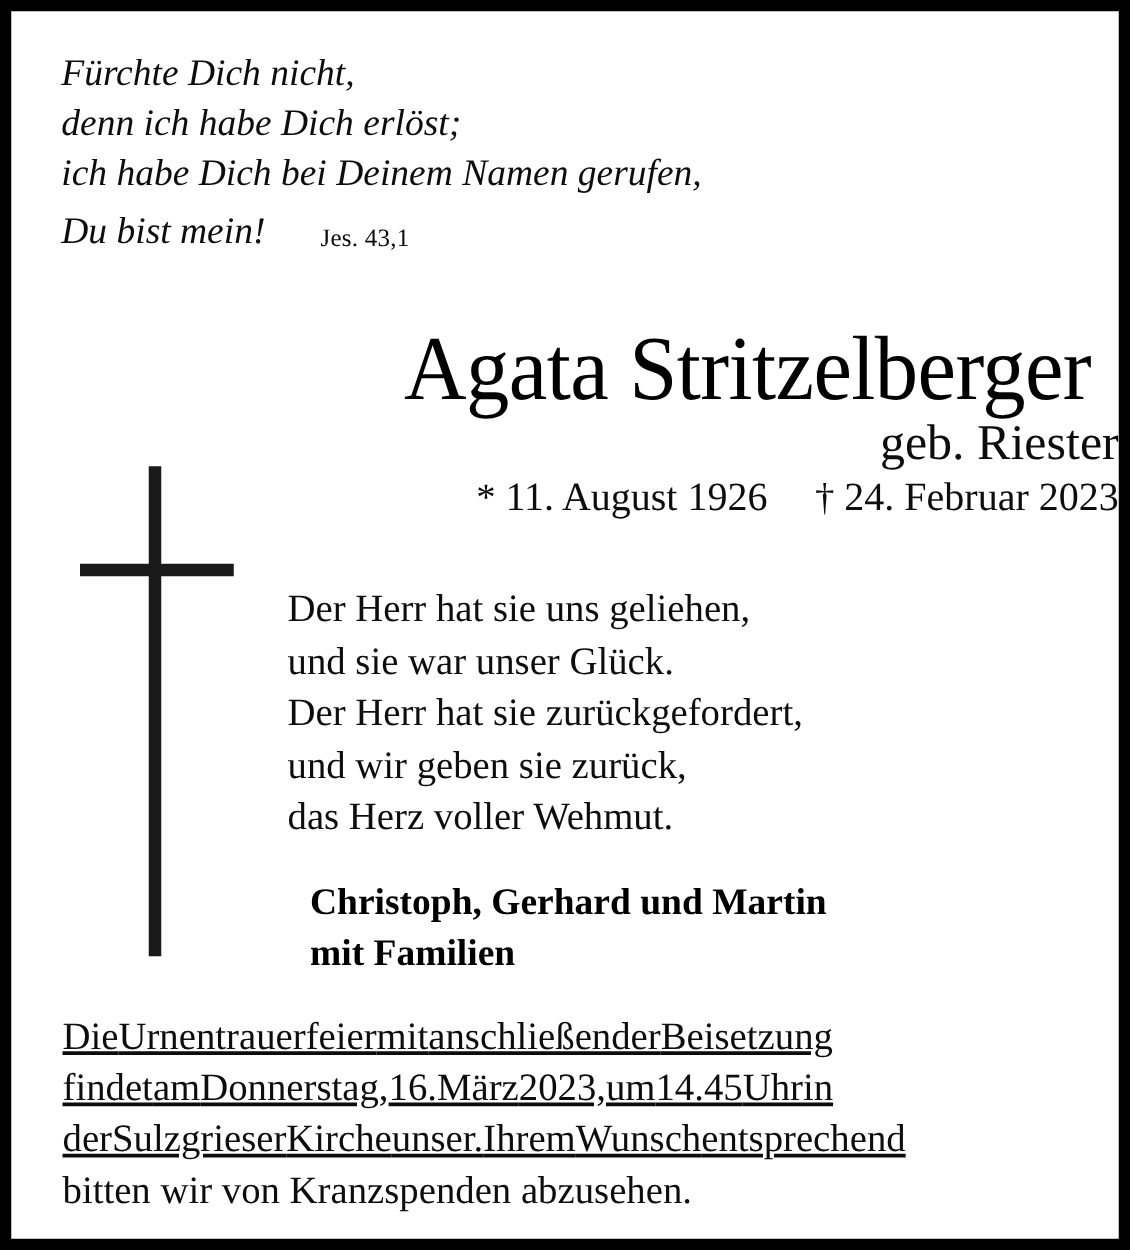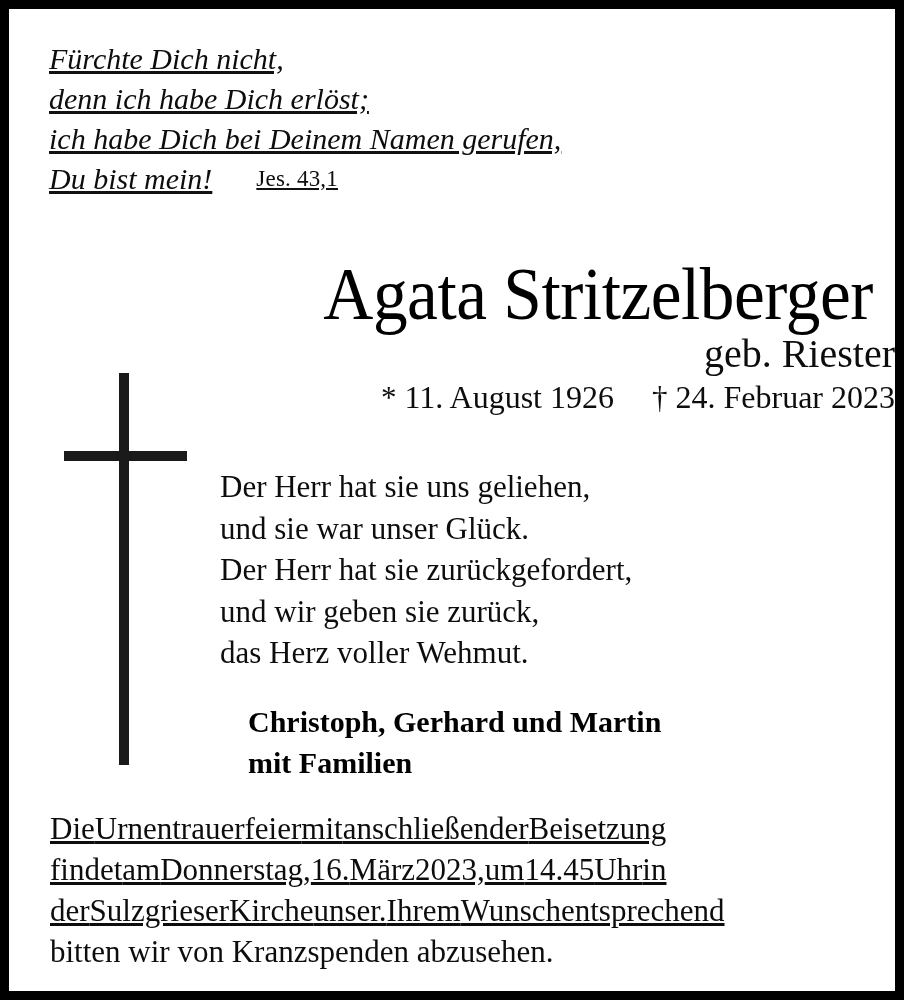--- a/index.html
+++ b/index.html
@@ -34,41 +34,41 @@
     color: #111111;
     overflow: hidden;
   }
 
   
   .verse {
     position: absolute;
     left: 40px;
     top: 30px;
     width: 700px;
-    text-decoration: underline;
   }
 
   .verse-line {
     font-style: italic;
     font-size: 30px;
     line-height: 40px;
     white-space: nowrap;
     color: #0d0d0d;
   }
 
   .verse-last {
     display: flex;
     align-items: center;
   }
 
   .verse-citation {
     font-style: normal;
-    font-size: 23px;
+    font-size: 20px;
     margin-left: 44px;
     letter-spacing: 0.2px;
+    margin-top: 12px;
   }
 
   
   .name-block {
     position: absolute;
     left: 0;
     right: 0;
     top: 248px;
     text-align: right;
   }
@@ -131,21 +131,21 @@
     left: 0;
     top: 78px;
     width: 123px;
     height: 10px;
     background: #1a1a1a;
   }
 
   
   .poem {
     position: absolute;
-    left: 211px;
+    left: 221px;
     top: 457px;
     width: 600px;
   }
 
   .poem-line {
     font-size: 31px;
     line-height: 41.5px;
     white-space: nowrap;
     color: #0d0d0d;
   }

